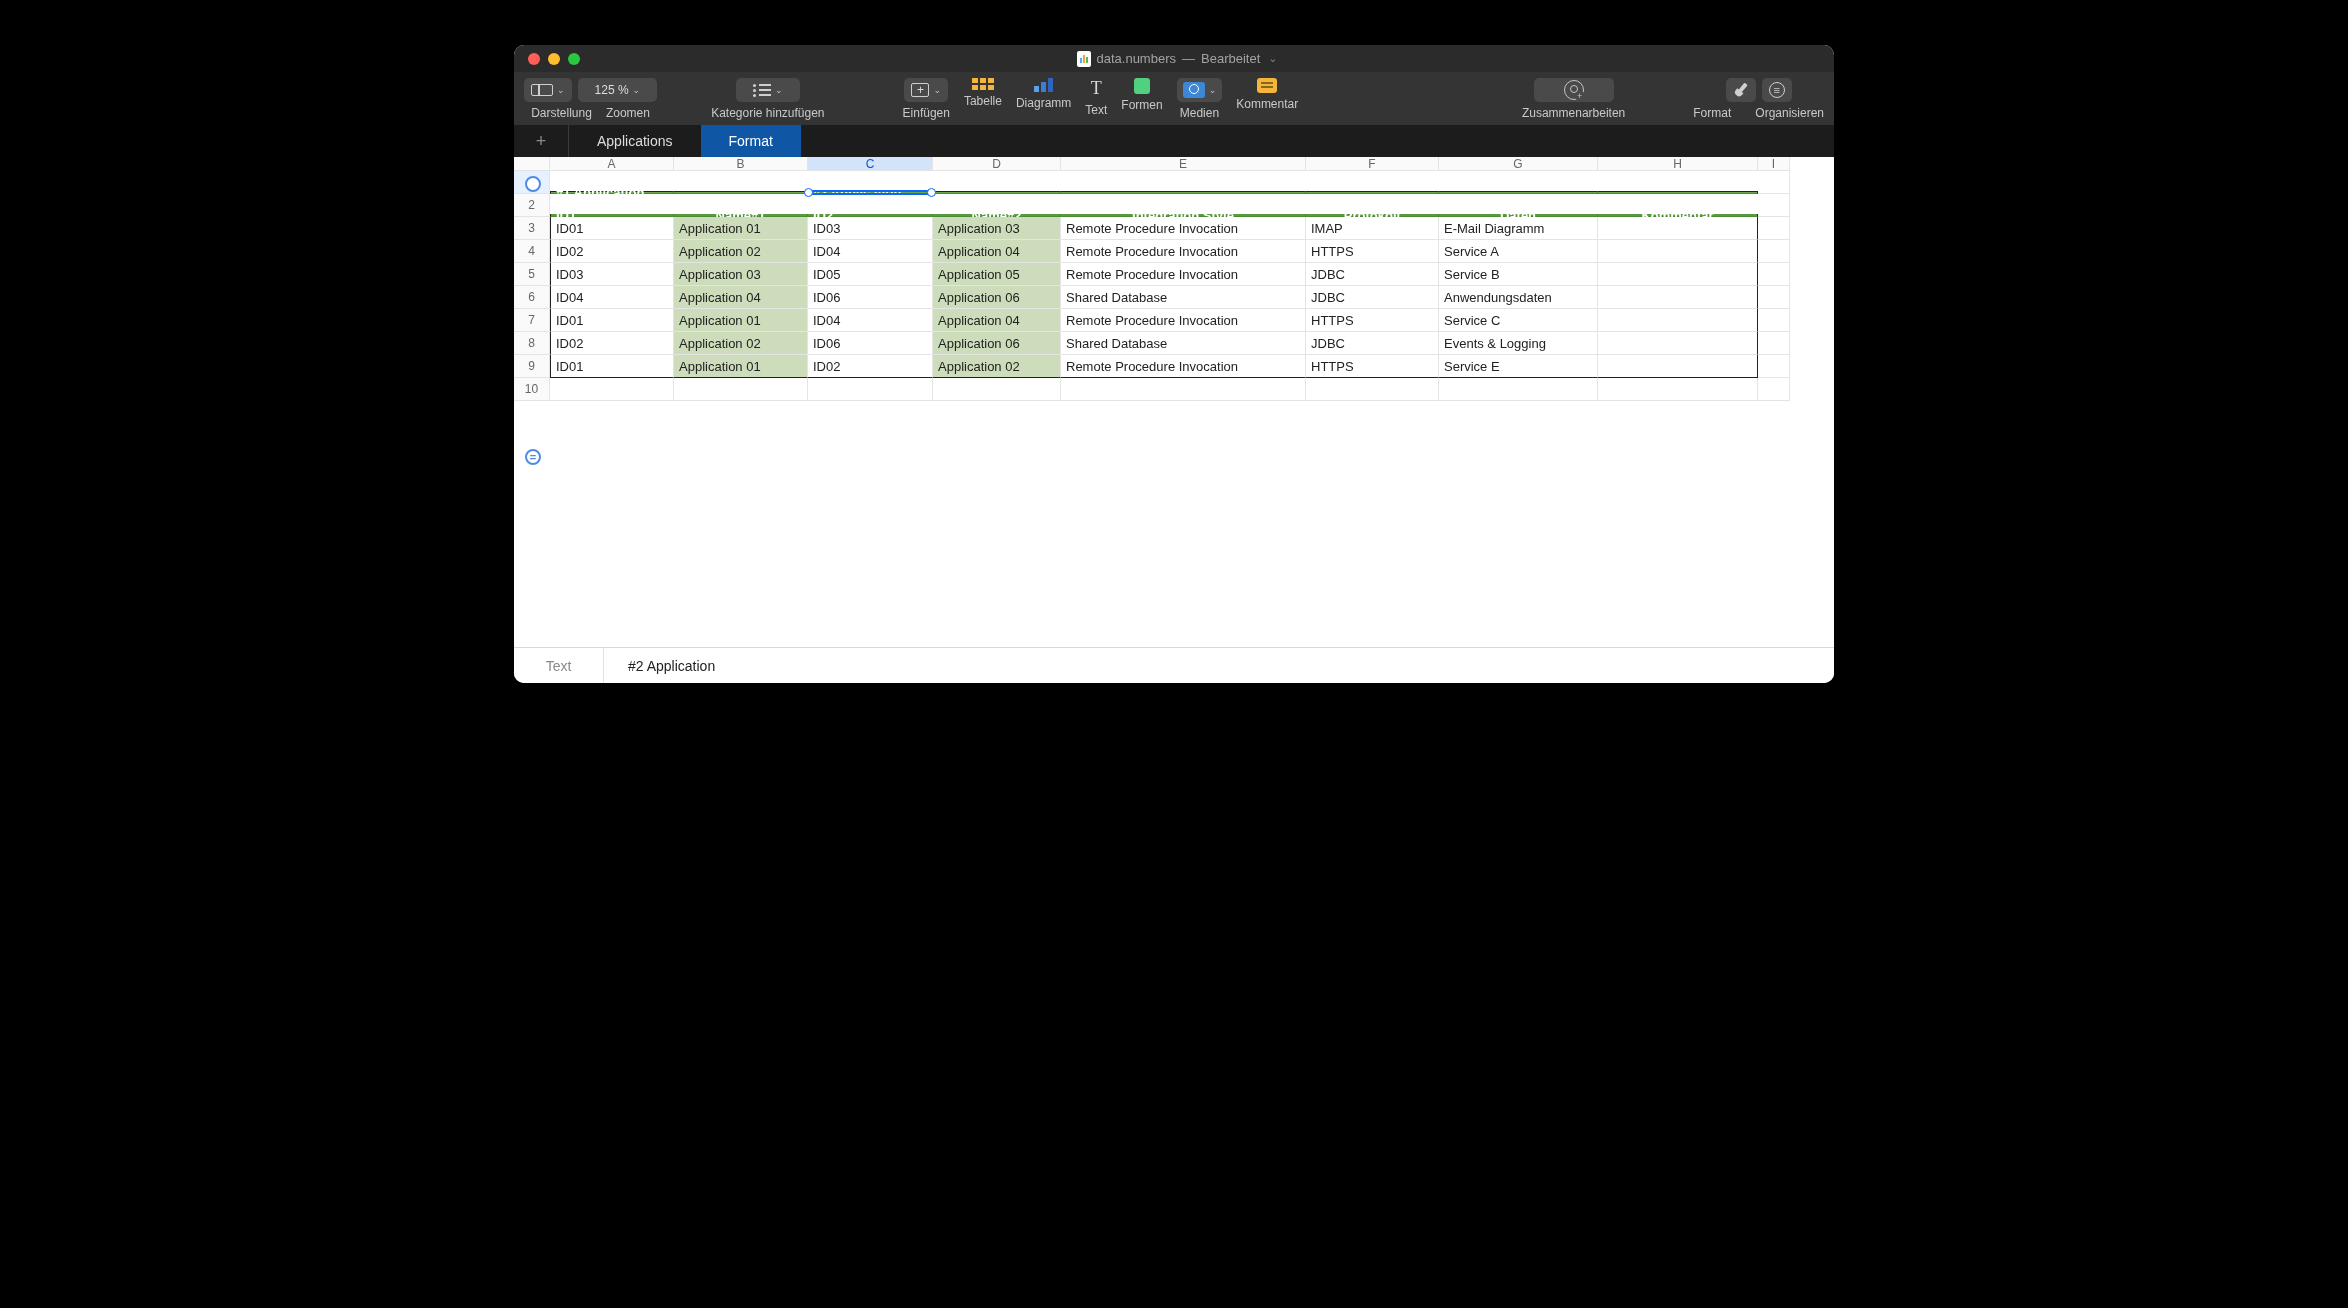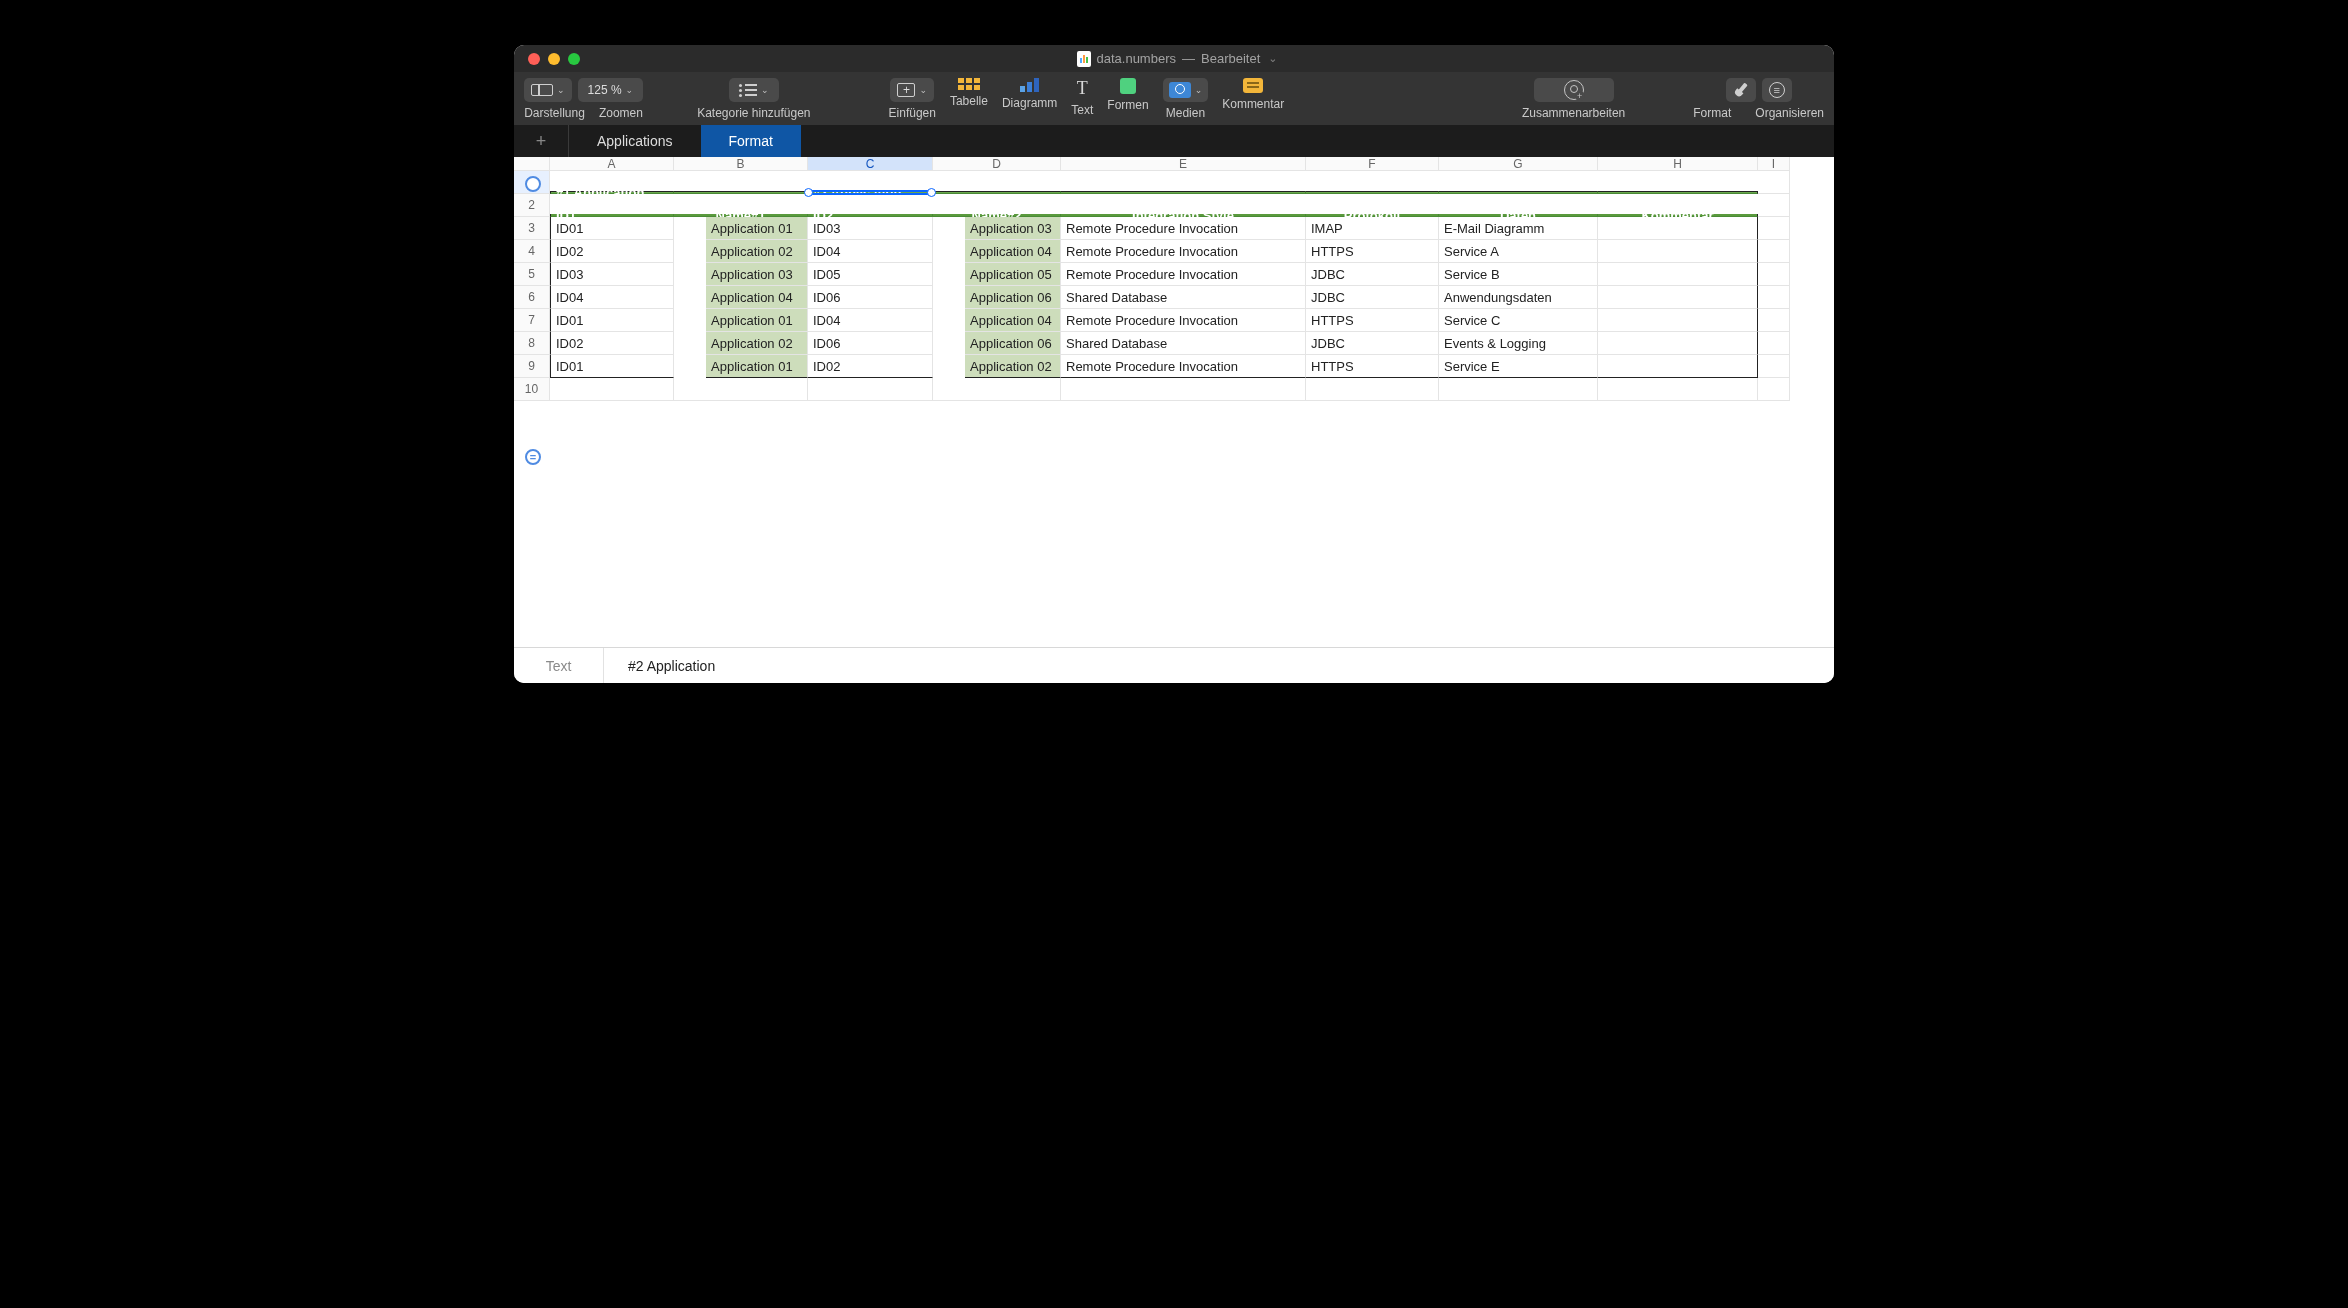--- a/index.html
+++ b/index.html
@@ -67,21 +67,21 @@
     color:#c9c9c9;
     font-size:12px;
   }
   .tb-group{display:flex;flex-direction:column;align-items:center;gap:4px;}
   .tb-wide{flex-direction:column;align-items:center;margin-left:44px;}
   .tb-btn{
     background:var(--btn);
     border-radius:5px;
     height:24px;
     display:flex;align-items:center;justify-content:center;
-    padding:0 10px;
+    padding:0 17px;
     color:#ddd;
     font-size:12px;
   }
   .tb-btn.small{padding:0 7px;}
   .tb-btn .car{font-size:9px;margin-left:4px;opacity:.8;}
   .tb-label{font-size:12px;}
   .tb-row{display:flex;gap:6px;}
   .tb-spacer{flex:1;}
   .ic{display:inline-flex;align-items:center;justify-content:center;}
   .ic-view{width:22px;height:12px;border:1.5px solid #cfcfcf;border-radius:2px;position:relative;}
@@ -135,21 +135,21 @@
   .colh{justify-content:center;background:#fafafa;color:#666;height:14px;font-size:12px;}
   .colh.sel{background:var(--sel-fill);color:#1557c0;font-weight:500;}
   .rowh{justify-content:center;background:#fafafa;color:#666;font-size:12px;}
   .rowh.sel{background:#e7f0fe;color:#1557c0;}
   .cell{padding:0 5px;}
   .hdr{
     background:var(--header-grn);color:#fff;font-weight:600;border-right:1px solid #4a8b36;border-bottom:1px solid #4a8b36;margin-top:20px;
   }
   .hdr.center{justify-content:center;}
   .hdr.dark{background:var(--header-grn-dark);}
-  .lg{background:var(--light-grn);margin-left:32px;}
+  .lg{background:var(--light-grn);}
   .blk{border-top:1.5px solid #222;}
   .blk-side{border-left:1.5px solid #222;}
   .blk-r{border-right:1.5px solid #222;}
   .blk-b{border-bottom:1.5px solid #222;}
   .sel-cell{outline:2.5px solid var(--sel-blue);outline-offset:-1px;z-index:3;position:relative;}
   .sel-cell::before, .sel-cell::after{content:"";position:absolute;width:7px;height:7px;border-radius:50%;background:#fff;border:1.5px solid var(--sel-blue);z-index:4;}
   .sel-cell::before{left:-4px;top:-4px;}
   .sel-cell::after{right:-4px;bottom:-4px;}
   
   .circ{position:absolute;left:11px;width:16px;height:16px;border-radius:50%;border:2px solid #4f8be2;background:#fff;z-index:5;}

